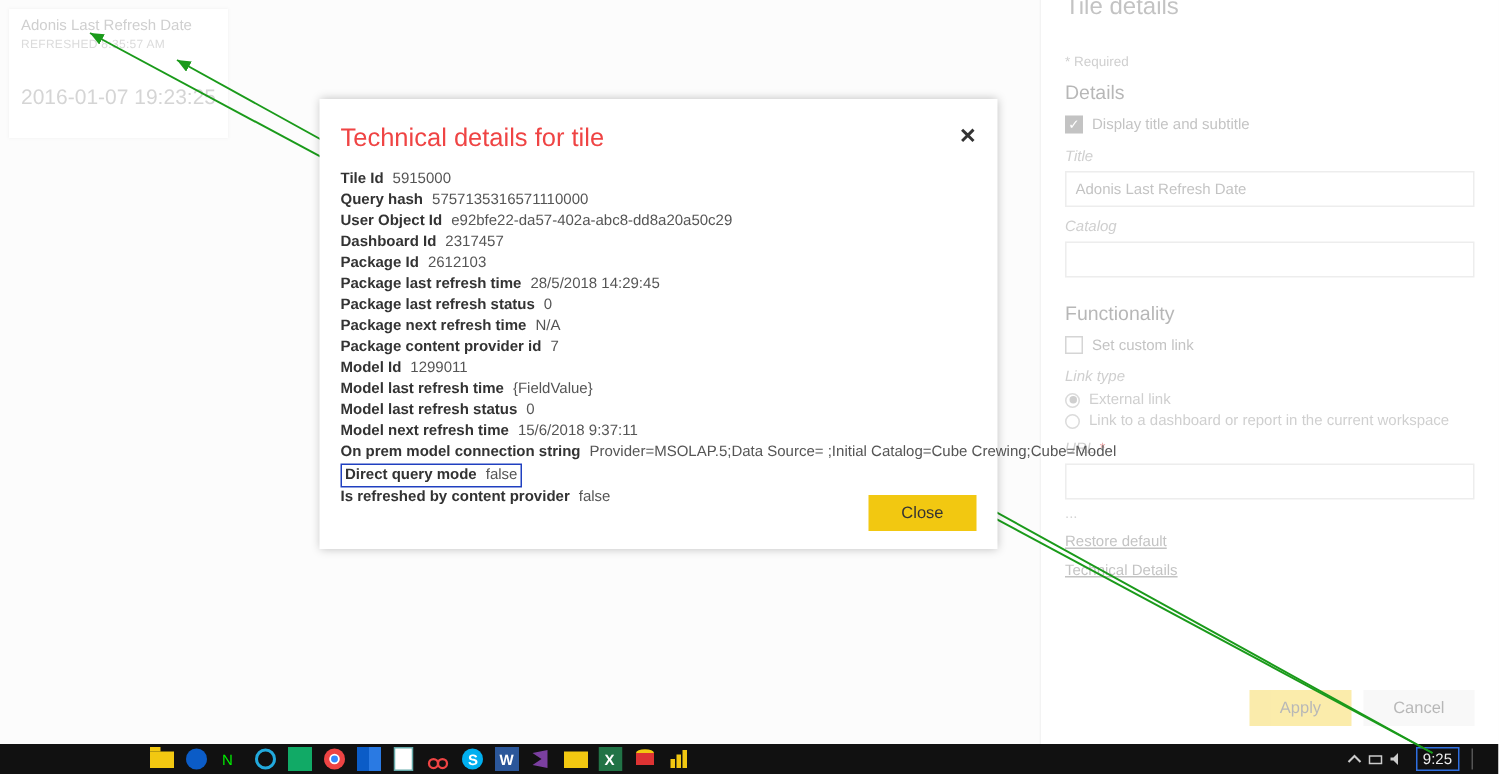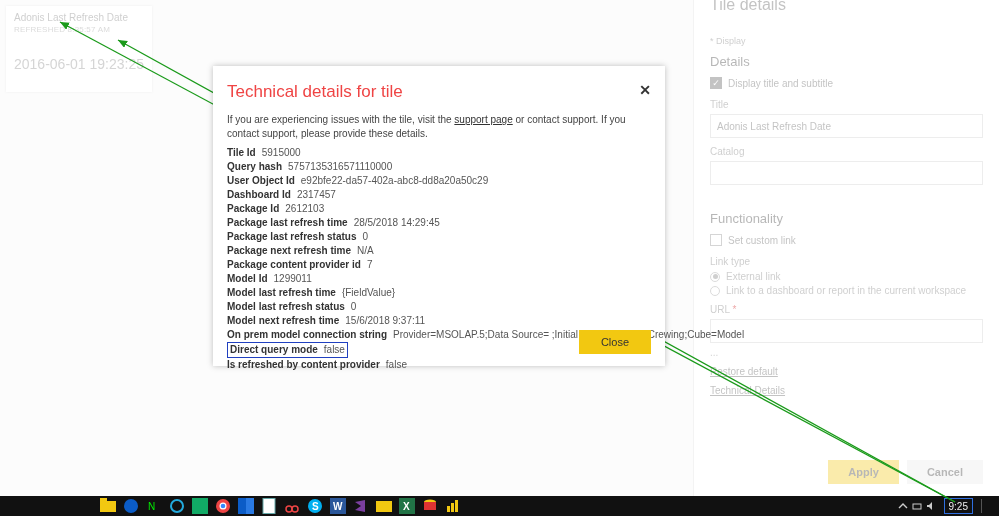--- a/index.html
+++ b/index.html
@@ -23,28 +23,28 @@
     .kv-row.highlight { border: 1.5px solid #2040c0; display: inline-block; padding: 0 2px; }
     .modal-footer { position: absolute; bottom: 12px; right: 14px; }
     .btn-close { background: #f2c811; border: none; padding: 6px 22px; font-size: 11px; color: #333; cursor: pointer; }
 
     .side-panel { position: absolute; right: 0; top: 0; width: 306px; bottom: 20px; background: #fff; border-left: 1px solid #ddd; padding: 0 16px 12px 16px; opacity: 0.35; }
     .sp-title { font-size: 16px; color: #555; margin-top: -4px; }
     .sp-req { font-size: 9px; color: #777; margin-top: 22px; }
     .sp-h { font-size: 13px; color: #333; margin-top: 8px; margin-bottom: 8px; }
     .sp-chk { display: flex; align-items: center; gap: 6px; font-size: 10px; color: #555; margin-bottom: 10px; }
     .sp-chk .box { width: 12px; height: 12px; background: #555; display: inline-flex; align-items: center; justify-content: center; color: #fff; font-size: 9px; }
-    .sp-lbl { font-size: 10px; color: #777; margin-top: 8px; margin-bottom: 4px; }
+    .sp-lbl { font-size: 10px; color: #777; margin-top: 8px; margin-bottom: 4px; font-style: italic; }
     .sp-input { width: 100%; border: 1px solid #ccc; height: 24px; font-size: 10px; padding: 0 6px; color: #555; }
     .sp-radio { display: flex; align-items: center; gap: 6px; font-size: 10px; color: #777; margin: 3px 0; }
     .sp-radio .r { width: 10px; height: 10px; border: 1px solid #999; border-radius: 50%; display: inline-flex; align-items: center; justify-content: center; }
     .sp-radio .r.sel::after { content:""; width: 5px; height: 5px; background: #777; border-radius:50%; }
     .sp-link { font-size: 10px; color: #555; margin-top: 8px; display: block; }
     .sp-footer { position: absolute; bottom: 12px; right: 16px; display: flex; gap: 8px; }
-    .sp-btn { border: none; padding: 6px 20px; font-size: 11px; cursor: pointer; font-weight: bold; }
+    .sp-btn { border: none; padding: 6px 20px; font-size: 11px; cursor: pointer; }
     .sp-btn.apply { background: #f2c811; color: #333; }
     .sp-btn.cancel { background: #eaeaea; color: #333; }
 
     .taskbar { position: absolute; left: 0; right: 0; bottom: 0; height: 20px; background: #111; display: flex; align-items: center; }
     .taskbar .icons { display: flex; gap: 7px; margin-left: 100px; }
     .taskbar .ico { width: 16px; height: 16px; display:inline-block; }
     .taskbar .right { margin-left: auto; display: flex; align-items: center; gap: 8px; padding-right: 6px; }
     .taskbar .tray { display: flex; gap: 4px; }
     .taskbar .tray .dot { width: 10px; height: 10px; display:inline-block; }
     .clock-box { border: 1.5px solid #2f6fe0; padding: 0 4px; color: #eee; font-size: 10px; height: 16px; display:flex; align-items:center; }
@@ -52,30 +52,27 @@
     .annot-line { position: absolute; left: 0; top: 0; pointer-events: none; z-index: 5; }
     .req-star { color: #c00; }
   </style>
 </head>
 <body>
 
 <div class="main-area">
   <div class="tile-card">
     <div class="t1">Adonis Last Refresh Date</div>
     <div class="t2">REFRESHED  8:35:57 AM</div>
-    <div class="tval">2016-06-01 19:23:25</div>
+    <div class="tval">2016-01-07 19:23:25</div>
   </div>
 </div>
 
 <div class="modal">
   <div class="modal-title">Technical details for tile</div>
   <div class="modal-close">✕</div>
-  <div class="modal-intro">
-    <span>If you are experiencing issues with the tile, visit the </span><a href="#">support page</a><span> or contact support. If you contact support, please provide these details.</span>
-  </div>
   <div class="kv-list">
     <div class="kv-row"><span class="k">Tile Id</span><span class="v">5915000</span></div>
     <div class="kv-row"><span class="k">Query hash</span><span class="v">5757135316571110000</span></div>
     <div class="kv-row"><span class="k">User Object Id</span><span class="v">e92bfe22-da57-402a-abc8-dd8a20a50c29</span></div>
     <div class="kv-row"><span class="k">Dashboard Id</span><span class="v">2317457</span></div>
     <div class="kv-row"><span class="k">Package Id</span><span class="v">2612103</span></div>
     <div class="kv-row"><span class="k">Package last refresh time</span><span class="v">28/5/2018 14:29:45</span></div>
     <div class="kv-row"><span class="k">Package last refresh status</span><span class="v">0</span></div>
     <div class="kv-row"><span class="k">Package next refresh time</span><span class="v">N/A</span></div>
     <div class="kv-row"><span class="k">Package content provider id</span><span class="v">7</span></div>
@@ -87,32 +84,32 @@
     <div><span class="kv-row highlight"><span class="k">Direct query mode</span><span class="v">false</span></span></div>
     <div class="kv-row"><span class="k">Is refreshed by content provider</span><span class="v">false</span></div>
   </div>
   <div class="modal-footer">
     <button class="btn-close">Close</button>
   </div>
 </div>
 
 <div class="side-panel">
   <div class="sp-title">Tile details</div>
-  <div class="sp-req">* Display</div>
+  <div class="sp-req">* Required</div>
   <div class="sp-h">Details</div>
   <div class="sp-chk">
     <span class="box">✓</span>
     <span>Display title and subtitle</span>
   </div>
   <div class="sp-lbl">Title</div>
   <input class="sp-input" value="Adonis Last Refresh Date" style="">
   <div class="sp-lbl">Catalog</div>
   <input class="sp-input" value="" style="">
 
-  <div class="sp-h" style="margin-top:26px;">Functionality</div>
+  <div class="sp-h" style="margin-top:16px;">Functionality</div>
   <div class="sp-chk">
     <span style="width:12px;height:12px;border:1px solid #888;display:inline-block;"></span>
     <span>Set custom link</span>
   </div>
   <div class="sp-lbl">Link type</div>
   <div class="sp-radio">
       <span class="r sel"></span>
       <span>External link</span>
     </div>
   <div class="sp-radio">

